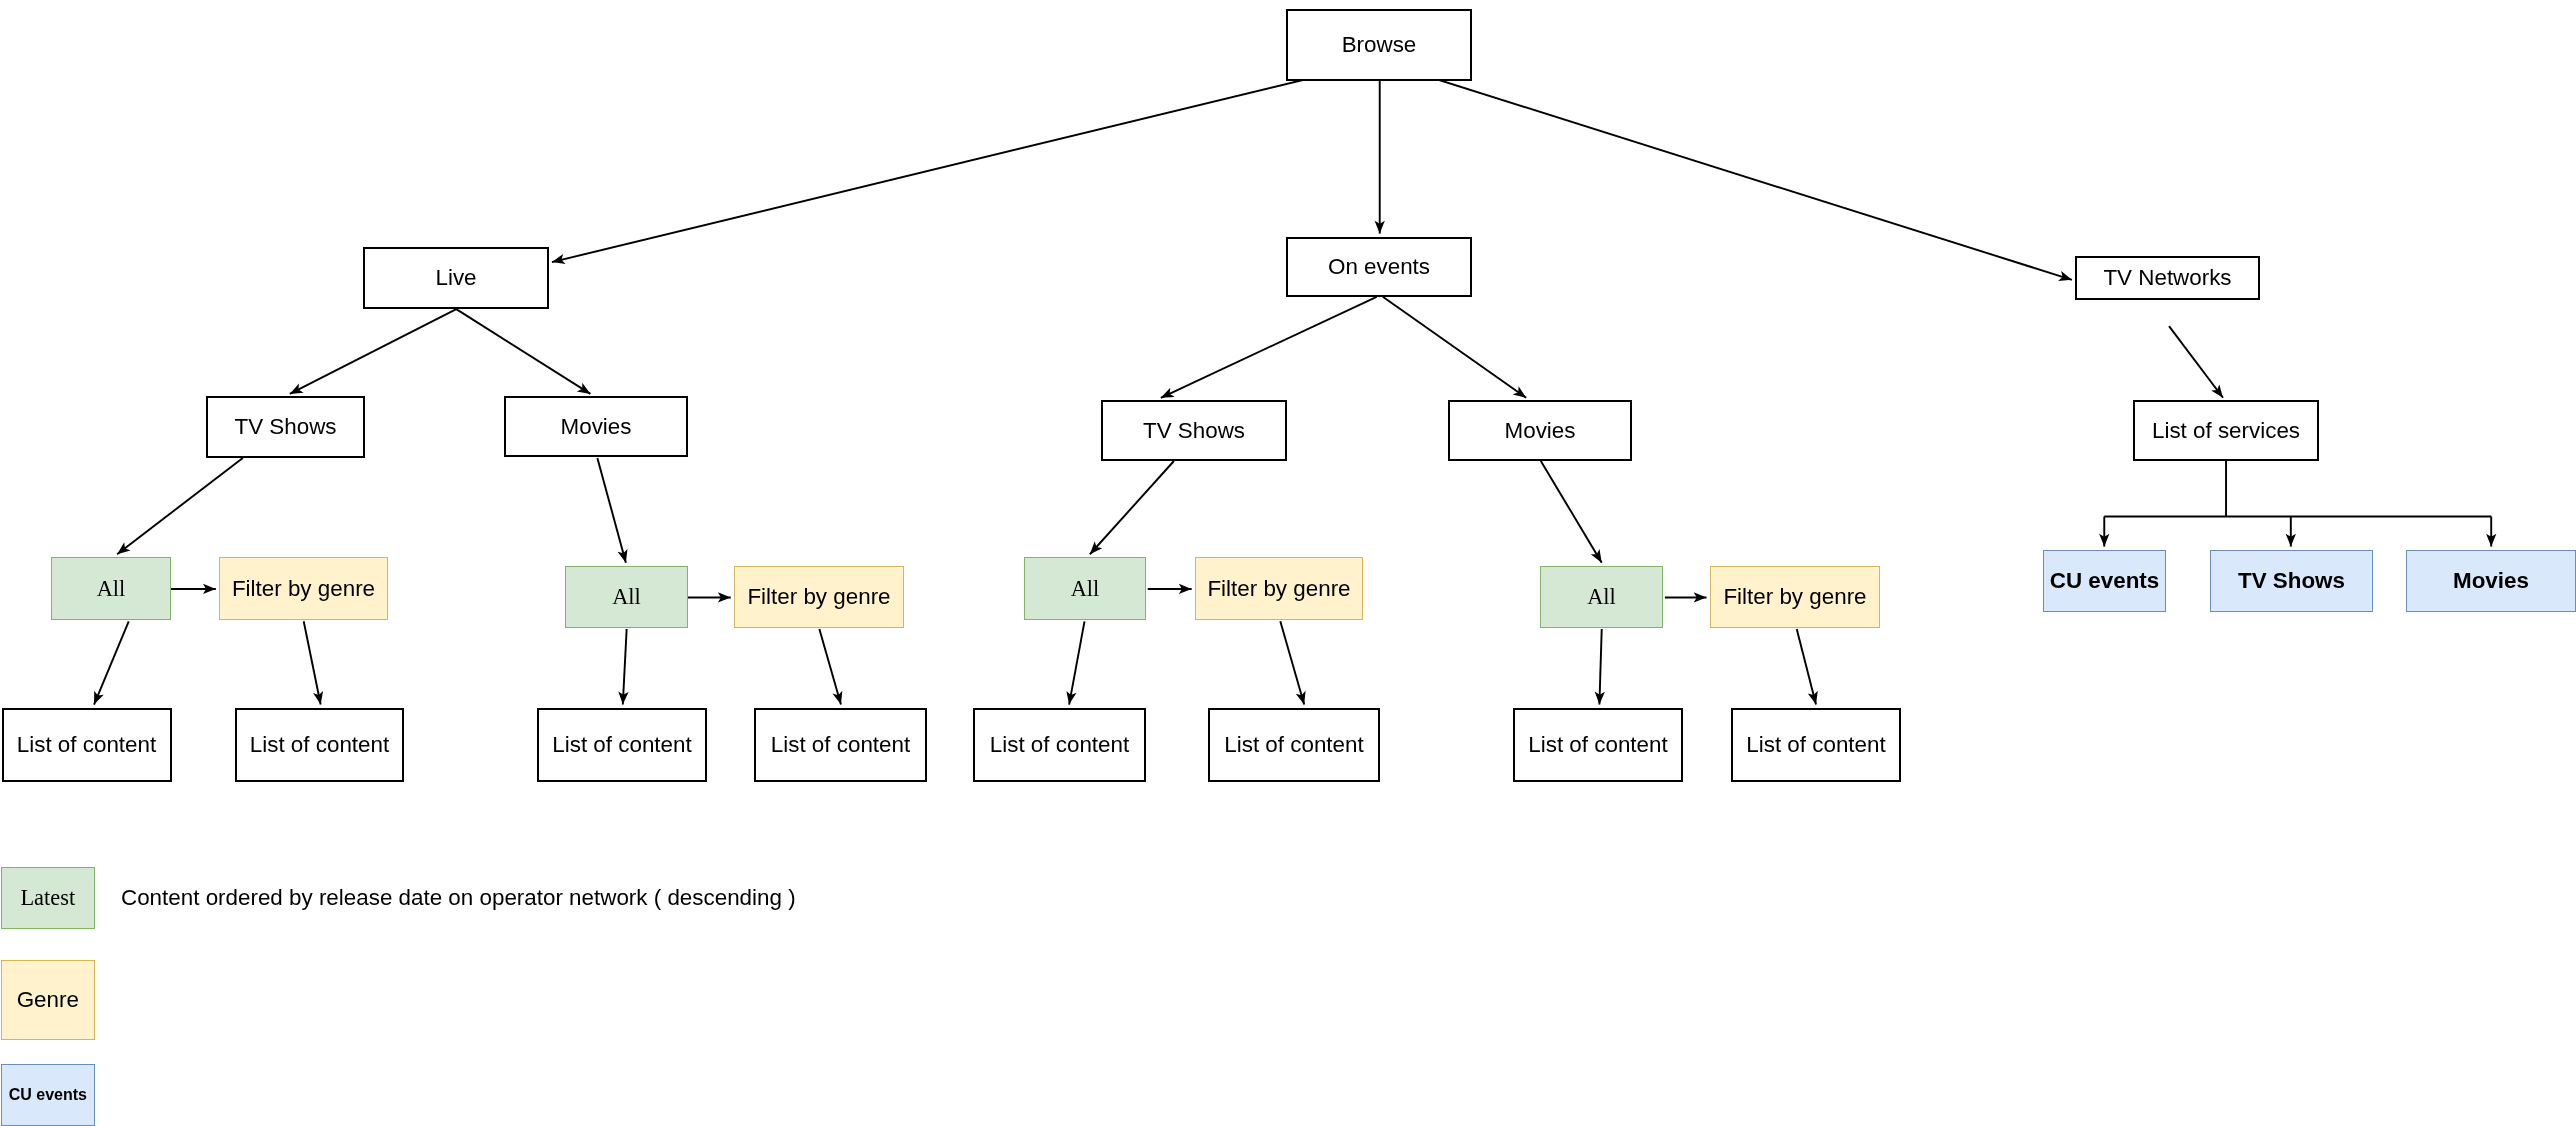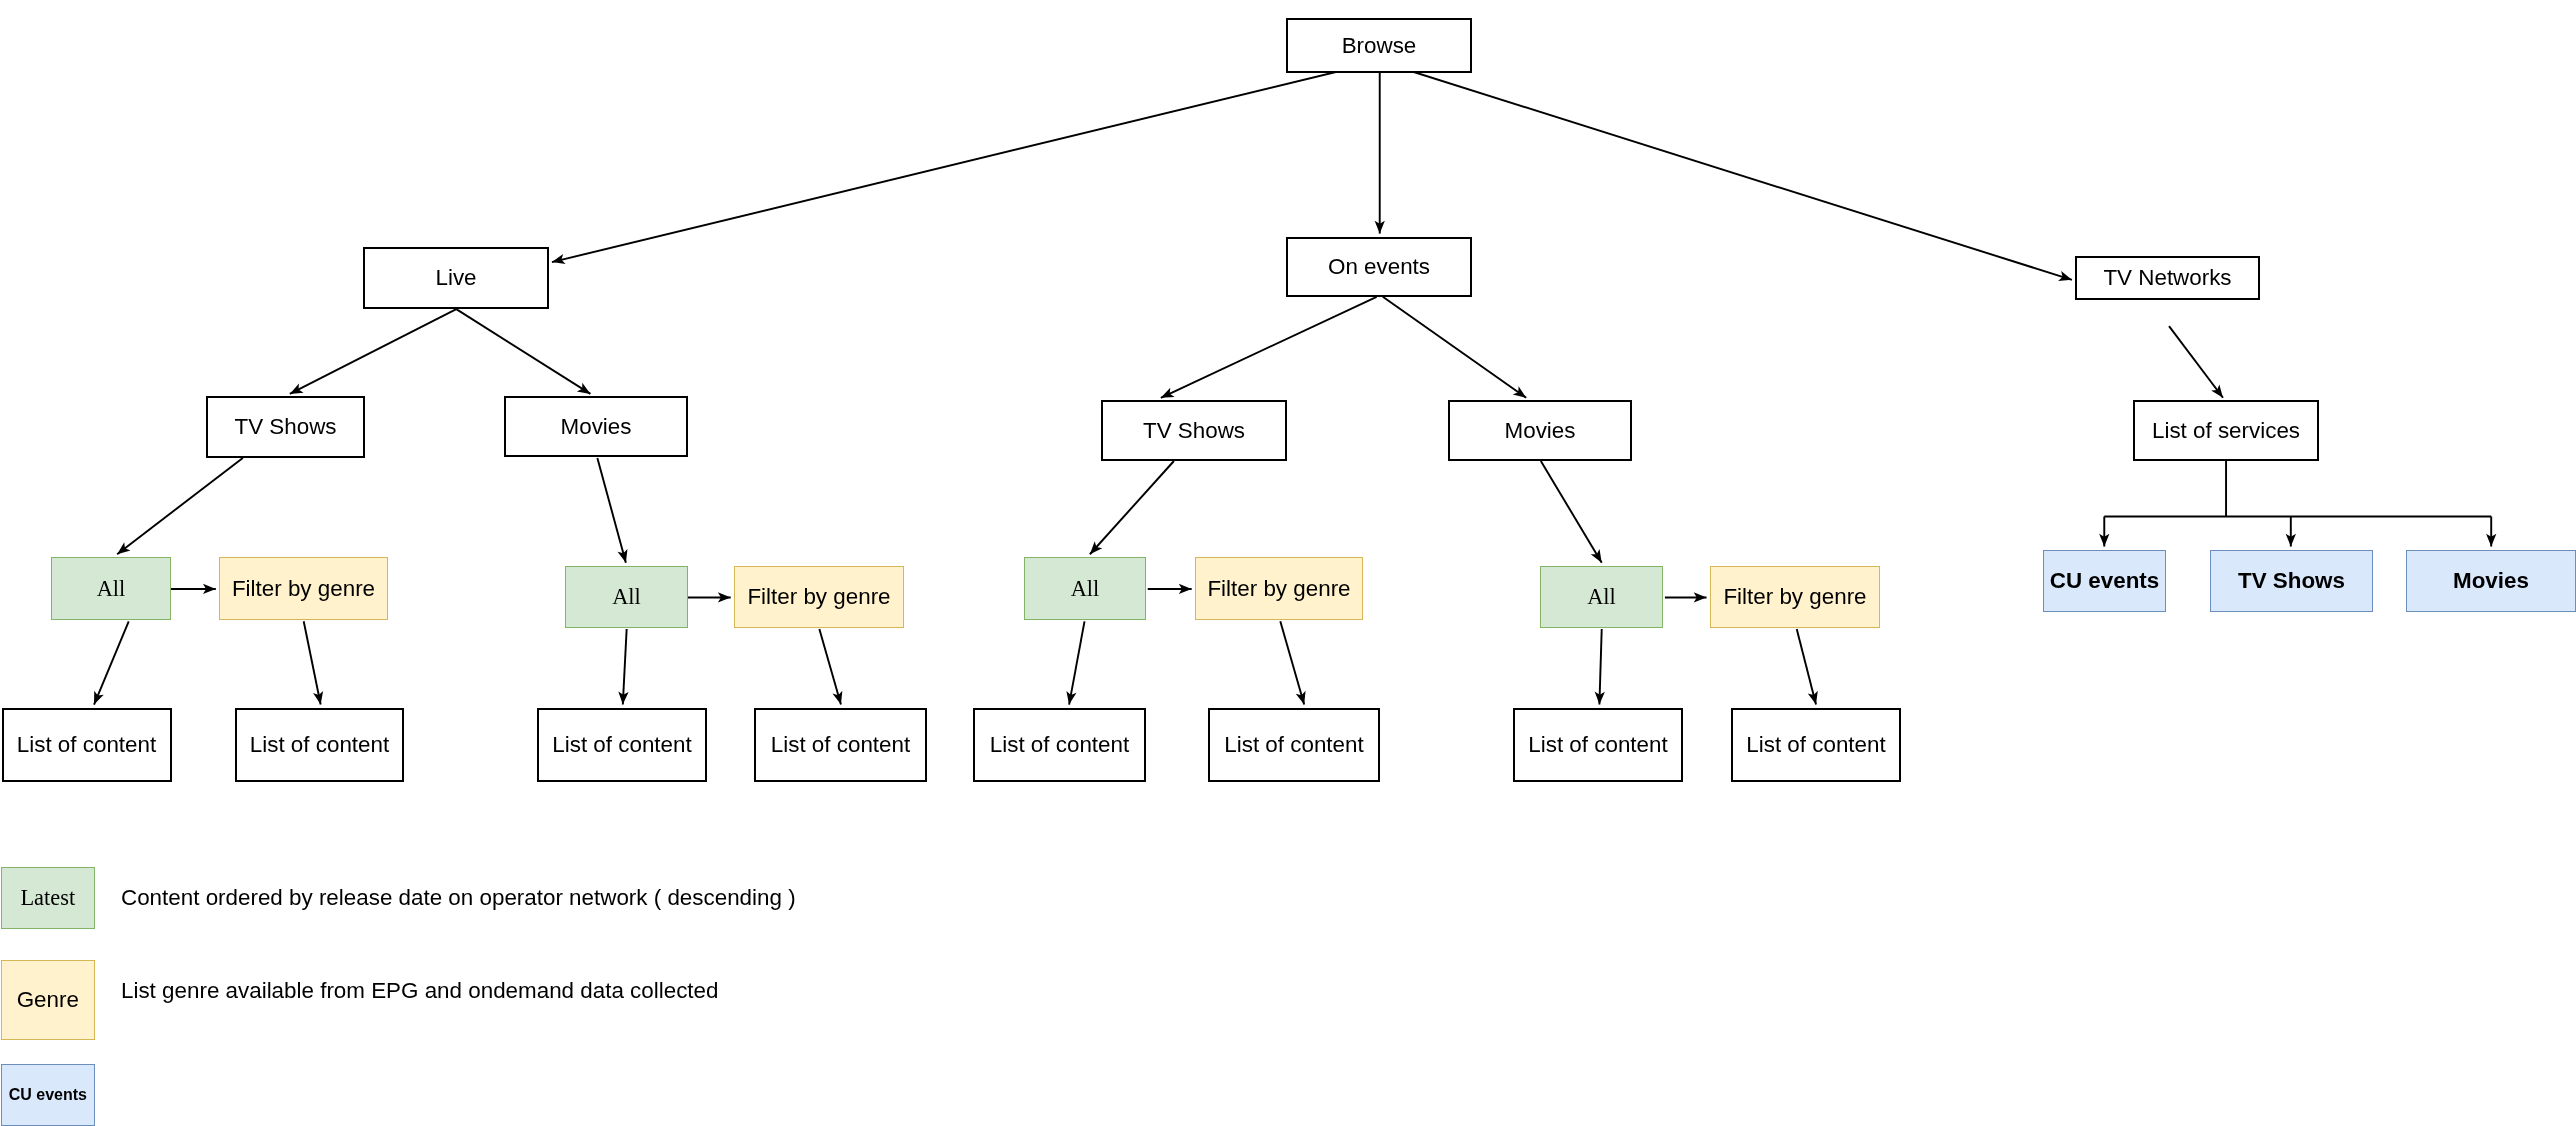--- a/index.html
+++ b/index.html
@@ -71,21 +71,21 @@
     <line class="edge" x1="2078" y1="816" x2="2075" y2="914" marker-end="url(#arrow)"></line>
     <line class="edge" x1="2331" y1="816" x2="2356" y2="914" marker-end="url(#arrow)"></line>
 
     <line class="edge" x1="2814" y1="423" x2="2884" y2="516" marker-end="url(#arrow)"></line>
     <path class="edge" d="M2888,598 L2888,670 M2730,670 L3232,670"></path>
     <line class="edge" x1="2730" y1="670" x2="2730" y2="709" marker-end="url(#arrow)"></line>
     <line class="edge" x1="2972" y1="670" x2="2972" y2="709" marker-end="url(#arrow)"></line>
     <line class="edge" x1="3232" y1="670" x2="3232" y2="709" marker-end="url(#arrow)"></line>
   </svg>
 
-  <div class="node" style="left:1286px;top:18px;width:186px;height:55px">Browse</div>
+  <div class="node" style="left:1286px;top:9px;width:186px;height:72px">Browse</div>
 
   <div class="node" style="left:363px;top:247px;width:186px;height:62px">Live</div>
   <div class="node" style="left:1286px;top:237px;width:186px;height:60px">On events</div>
   <div class="node" style="left:2075px;top:256px;width:185px;height:44px">TV Networks</div>
 
   <div class="node" style="left:206px;top:396px;width:159px;height:62px">TV Shows</div>
   <div class="node" style="left:504px;top:396px;width:184px;height:61px">Movies</div>
   <div class="node" style="left:1101px;top:400px;width:186px;height:61px">TV Shows</div>
   <div class="node" style="left:1448px;top:400px;width:184px;height:61px">Movies</div>
   <div class="node" style="left:2133px;top:400px;width:186px;height:61px">List of services</div>
@@ -109,18 +109,17 @@
   <div class="node" style="left:754px;top:708px;width:173px;height:74px">List of content</div>
   <div class="node" style="left:973px;top:708px;width:173px;height:74px">List of content</div>
   <div class="node" style="left:1208px;top:708px;width:172px;height:74px">List of content</div>
   <div class="node" style="left:1513px;top:708px;width:170px;height:74px">List of content</div>
   <div class="node" style="left:1731px;top:708px;width:170px;height:74px">List of content</div>
 
   <div class="node green" style="left:0.8px;top:867px;width:94px;height:62px">Latest</div>
   <div class="legend-desc" style="left:121px;top:867px;height:62px">Content ordered by release date on operator network ( descending )</div>
 
   <div class="node yellow" style="left:0.8px;top:960px;width:94px;height:80px">Genre</div>
-  <div class="legend-desc" style="left:121px;top:960px;height:62px">List genre available from EPG and ondemand data collected</div>
 
   <div class="node blue small-text" style="left:0.8px;top:1064px;width:94px;height:62px">CU events</div>
 
 </div>
 
 
 </body></html>

